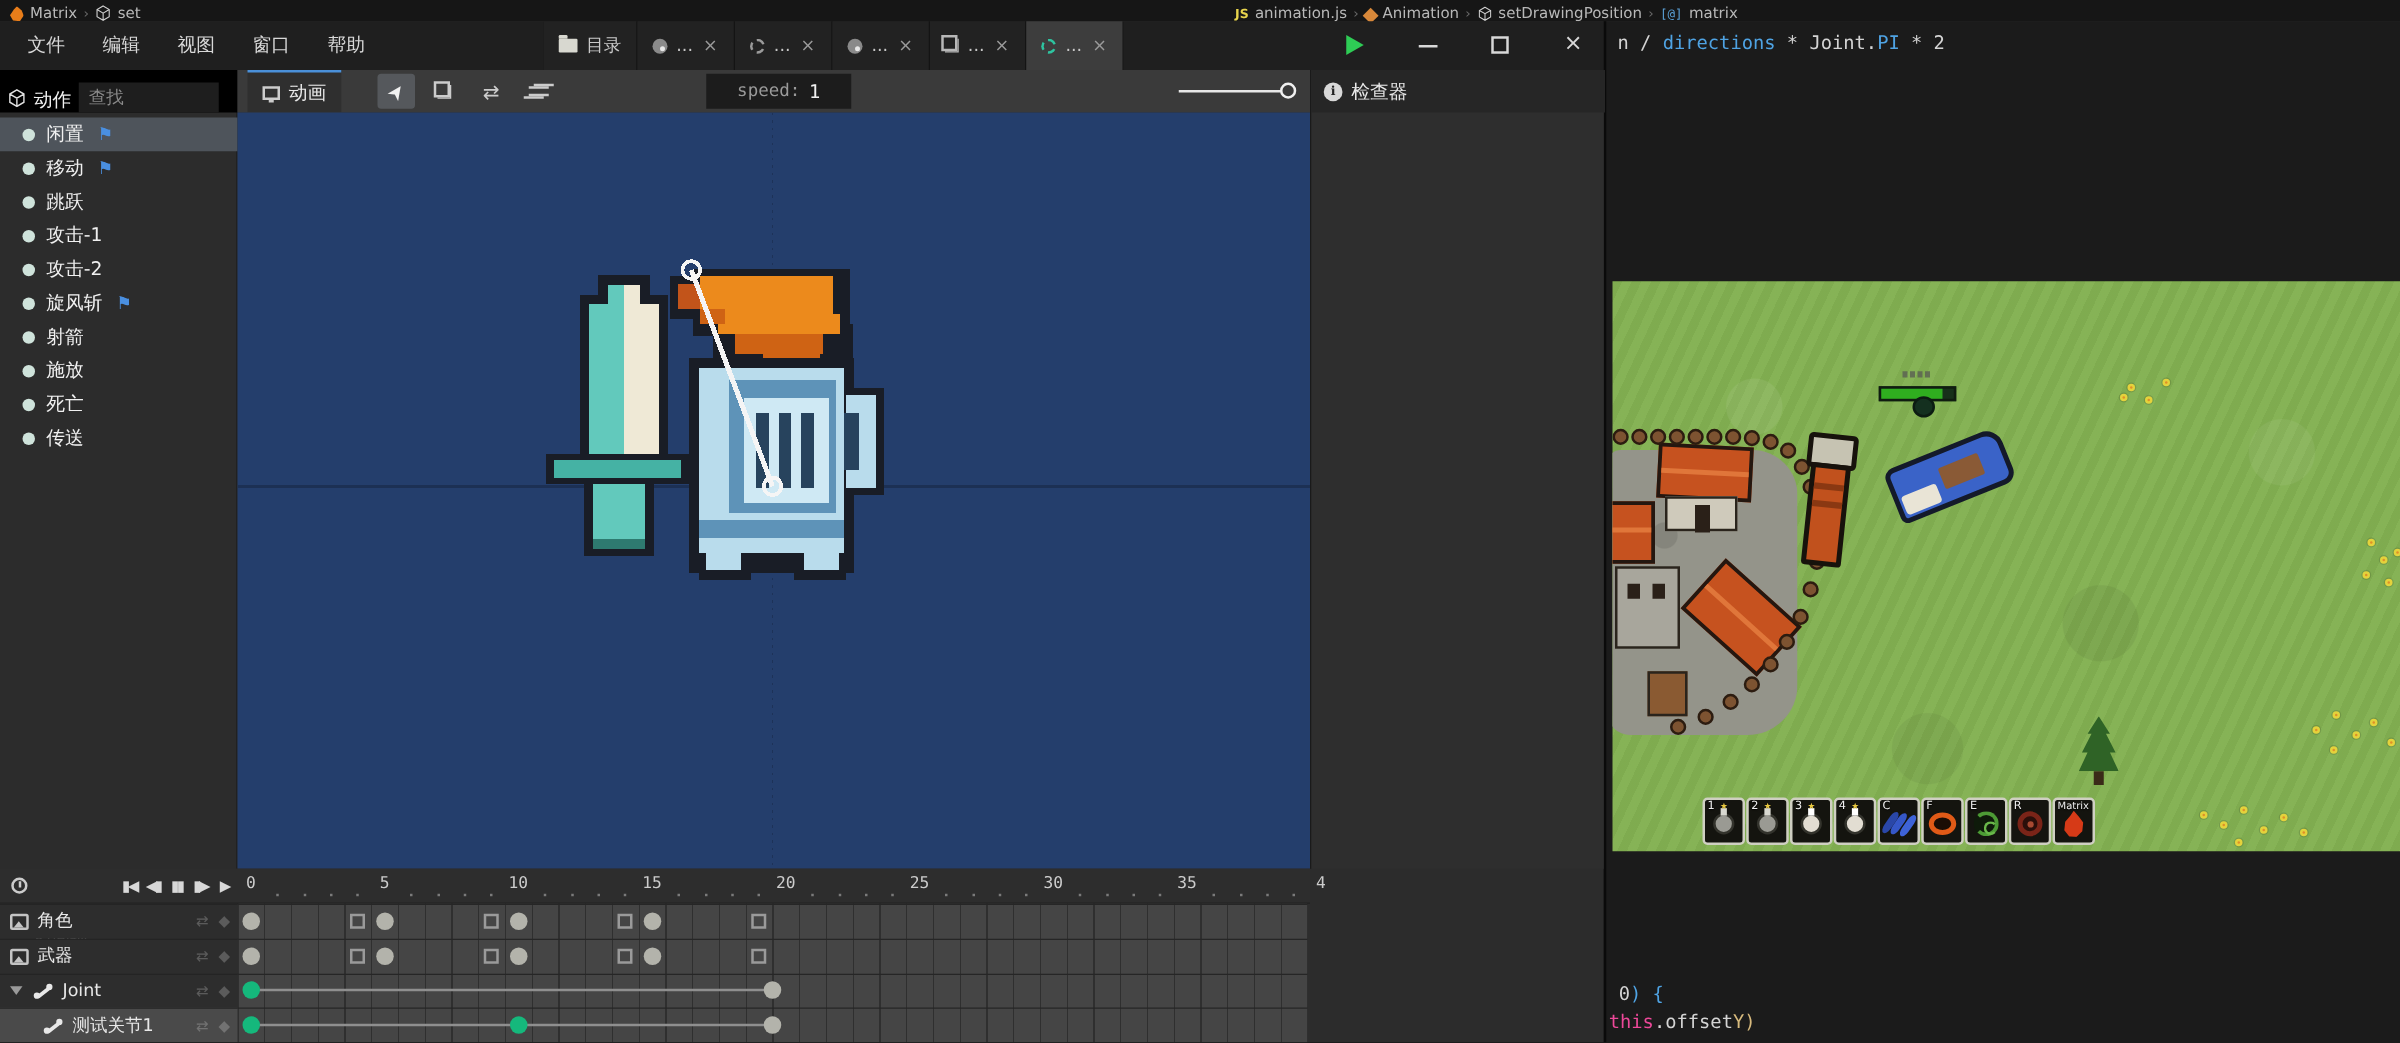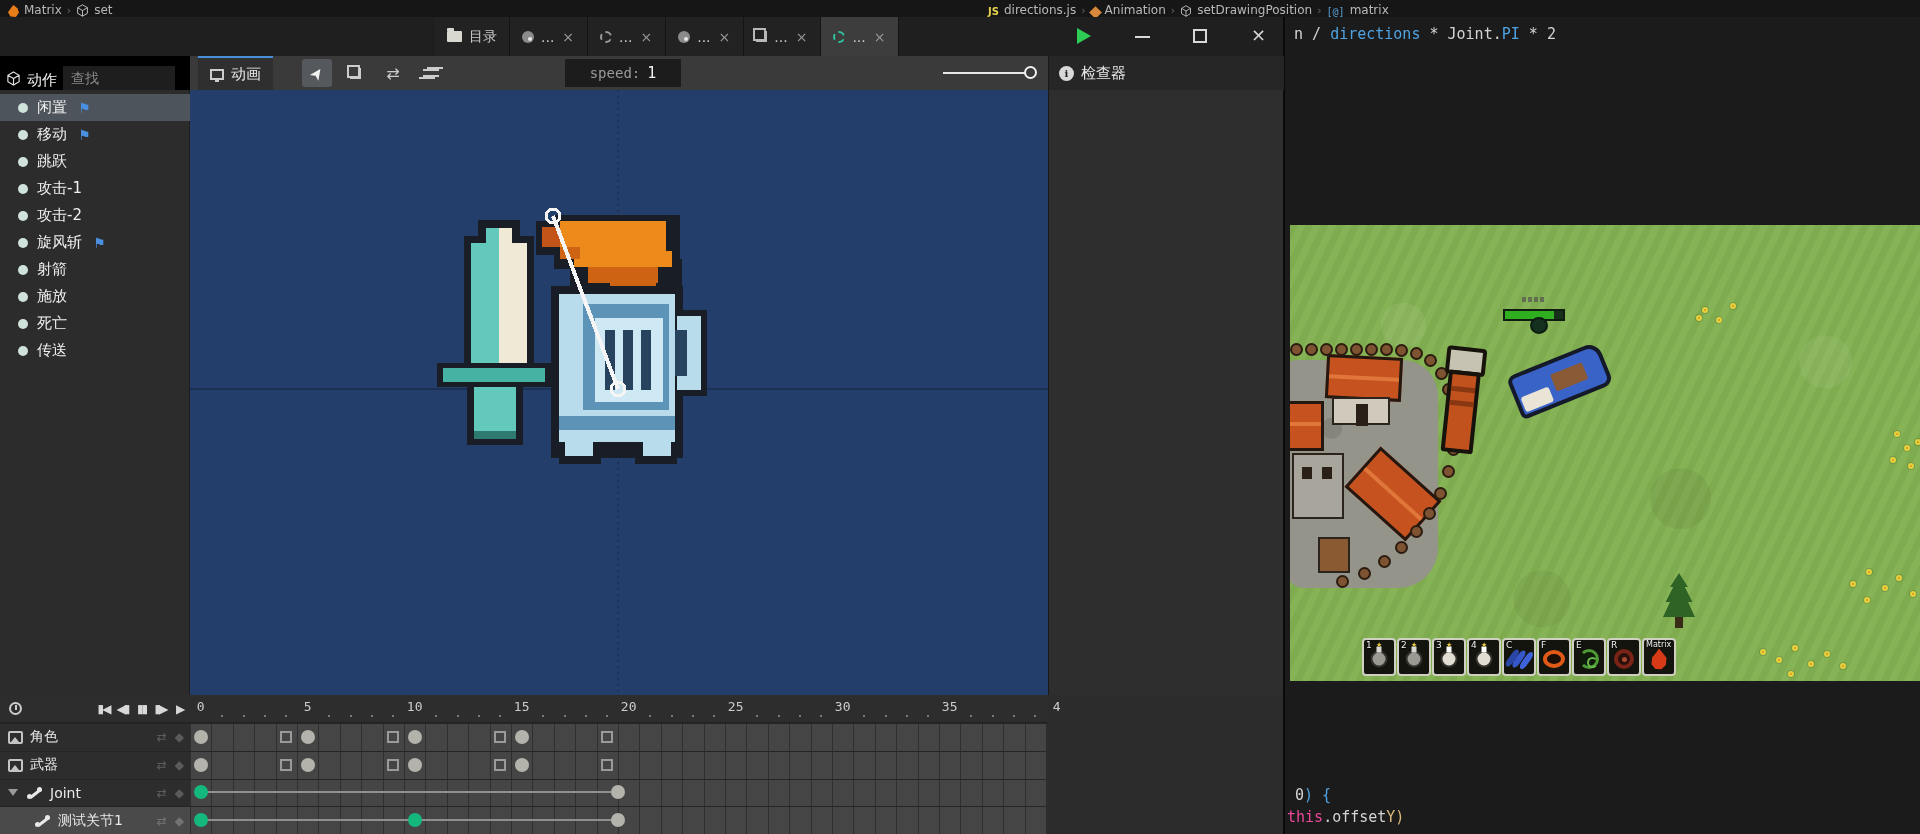--- a/index.html
+++ b/index.html
@@ -187,38 +187,45 @@
       <span class="sep">›</span>
       <span class="cube-icon">
           <svg width="13" height="13" viewBox="0 0 16 16">
             <path d="M8 1 L14 4.5 V11.5 L8 15 L2 11.5 V4.5 Z M2 4.5 L8 8 L14 4.5 M8 8 V15" stroke="#cfcfcf" stroke-width="1.1" fill="none"></path>
           </svg>
         </span>
       <span>set</span>
     </div>
     <div class="crumb abs" style="left:988px; top:0;" id="breadcrumb-right">
         <span class="js-badge">JS</span>
-        <span>directions.js</span>
+        <span>animation.js</span>
         <span class="sep">›</span>
         <span class="class-icon"></span>
         <span>Animation</span>
         <span class="sep">›</span>
         <span class="cube-icon">
           <svg width="12" height="12" viewBox="0 0 16 16">
             <path d="M8 1 L14 4.5 V11.5 L8 15 L2 11.5 V4.5 Z M2 4.5 L8 8 L14 4.5 M8 8 V15" stroke="#cfcfcf" stroke-width="1.1" fill="none"></path>
           </svg>
         </span>
         <span>setDrawingPosition</span>
         <span class="sep">›</span>
         <span class="bracket-icon">[@]</span>
         <span>matrix</span>
       </div>
   </div>
 
   <div id="headerrow" class="abs">
+    <div id="menubar">
+        <span class="menu-item">文件</span>
+        <span class="menu-item">编辑</span>
+        <span class="menu-item">视图</span>
+        <span class="menu-item">窗口</span>
+        <span class="menu-item">帮助</span>
+      </div>
     <div id="tabstrip">
         <div class="tab">
           <span class="ticon-folder"></span>
           <span>目录</span>
         </div>
         <div class="tab">
           <span class="ticon-pin"></span>
           <span>...</span>
           <span class="close">×</span>
         </div>

